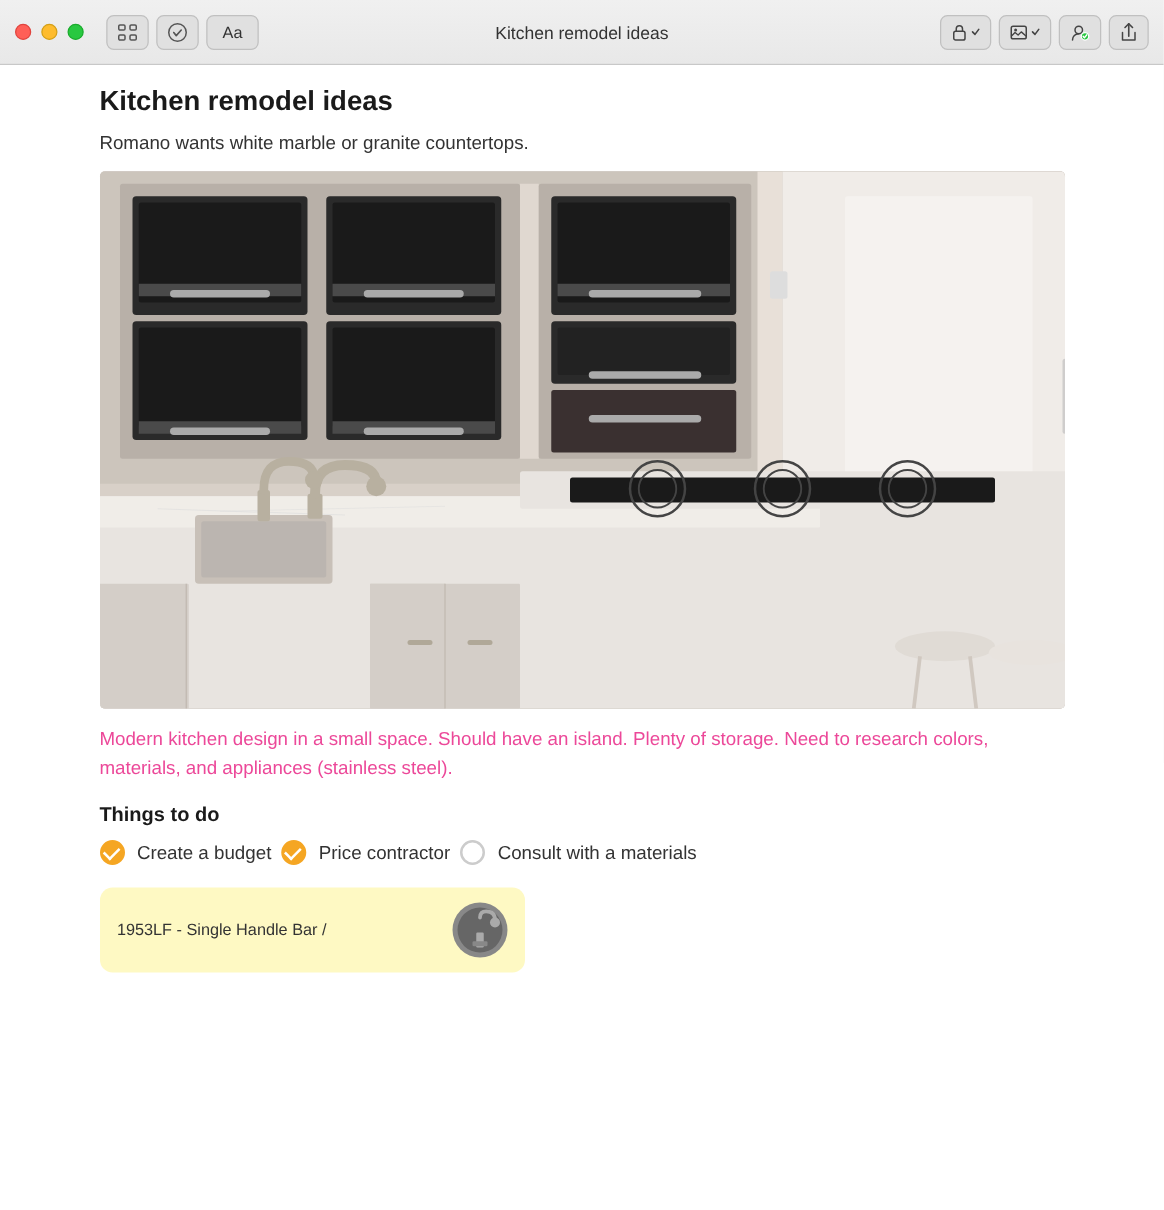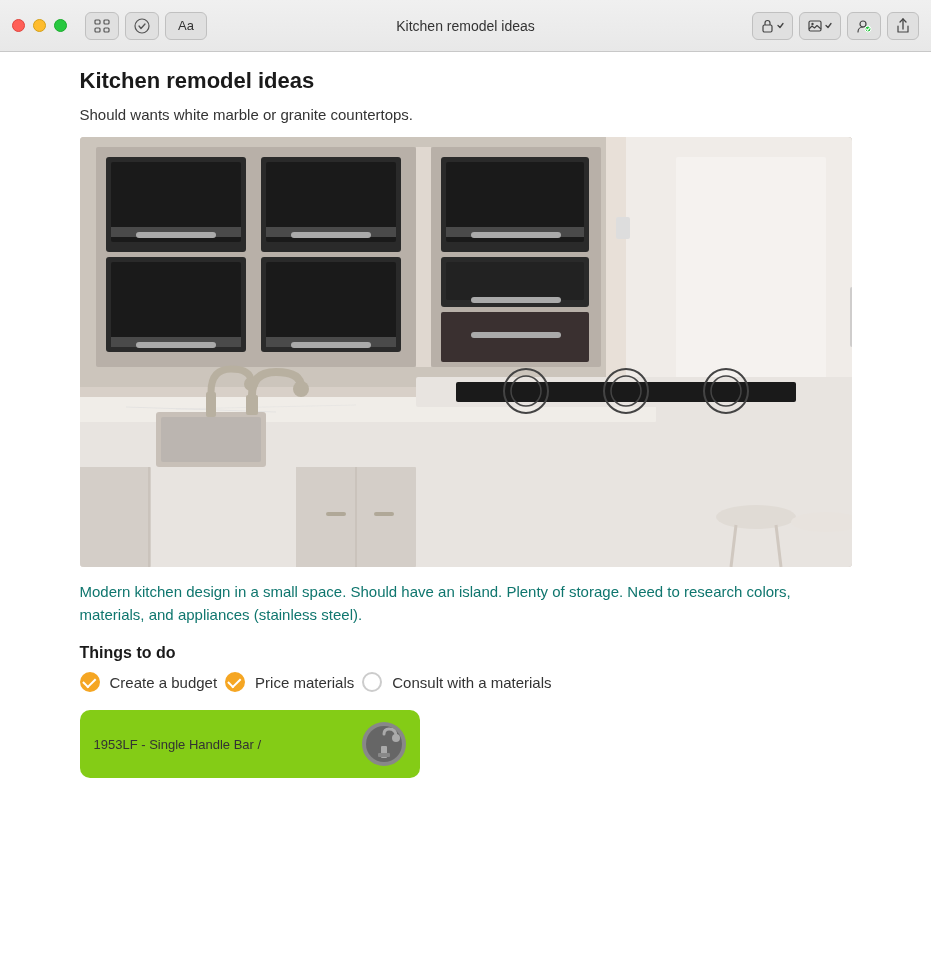--- a/index.html
+++ b/index.html
@@ -145,21 +145,21 @@
     }
 
     
     .kitchen-img-container {
       width: 100%;
       height: 100%;
     }
 
     .note-description {
       font-size: 15px;
-      color: #0f766e;
+      color: #ec4899;
       line-height: 1.5;
       margin-bottom: 18px;
     }
 
     .section-heading {
       font-size: 16px;
       font-weight: 700;
       color: #1a1a1a;
       margin-bottom: 10px;
     }
@@ -202,21 +202,21 @@
       border-left: 2px solid white;
       border-bottom: 2px solid white;
       transform: rotate(-45deg) translateY(-1px);
       display: block;
     }
 
     
     .bottom-card {
       display: flex;
       align-items: center;
-      background: #84cc16;
+      background: #fef9c3;
       border-radius: 10px;
       padding: 12px 14px;
       gap: 12px;
       max-width: 340px;
     }
 
     .bottom-card-text {
       font-size: 13px;
       color: #333;
       font-weight: 500;
@@ -318,21 +318,21 @@
     </button>
   </div>
 </div>
 
 <div class="content">
   <div class="note-area">
 
 
     <h1 class="note-title">Kitchen remodel ideas</h1>
 
-    <p class="note-subtitle">Should wants white marble or granite countertops.</p>
+    <p class="note-subtitle">Romano wants white marble or granite countertops.</p>
 
     <div class="kitchen-image">
       <svg class="kitchen-img-container" viewBox="0 0 780 430" xmlns="http://www.w3.org/2000/svg" preserveAspectRatio="xMidYMid slice">
 
         <rect width="780" height="430" fill="#d8d0c8"></rect>
 
         <rect x="0" y="0" width="780" height="250" fill="#ccc5bc"></rect>
 
         <rect x="20" y="10" width="320" height="220" fill="#b8b0a8" rx="2"></rect>
 
@@ -435,21 +435,21 @@
 
     <h2 class="section-heading">Things to do</h2>
 
     <ul class="checklist">
       <li class="checklist-item">
         <div class="check-circle checked"></div>
         <span>Create a budget</span>
       </li>
       <li class="checklist-item">
         <div class="check-circle checked"></div>
-        <span>Price materials</span>
+        <span>Price contractor</span>
       </li>
       <li class="checklist-item">
         <div class="check-circle"></div>
         <span>Consult with a materials</span>
       </li>
     </ul>
 
     <div class="bottom-card">
       <div style="flex:1">
         <span class="bottom-card-text">1953LF - Single Handle Bar /</span>

